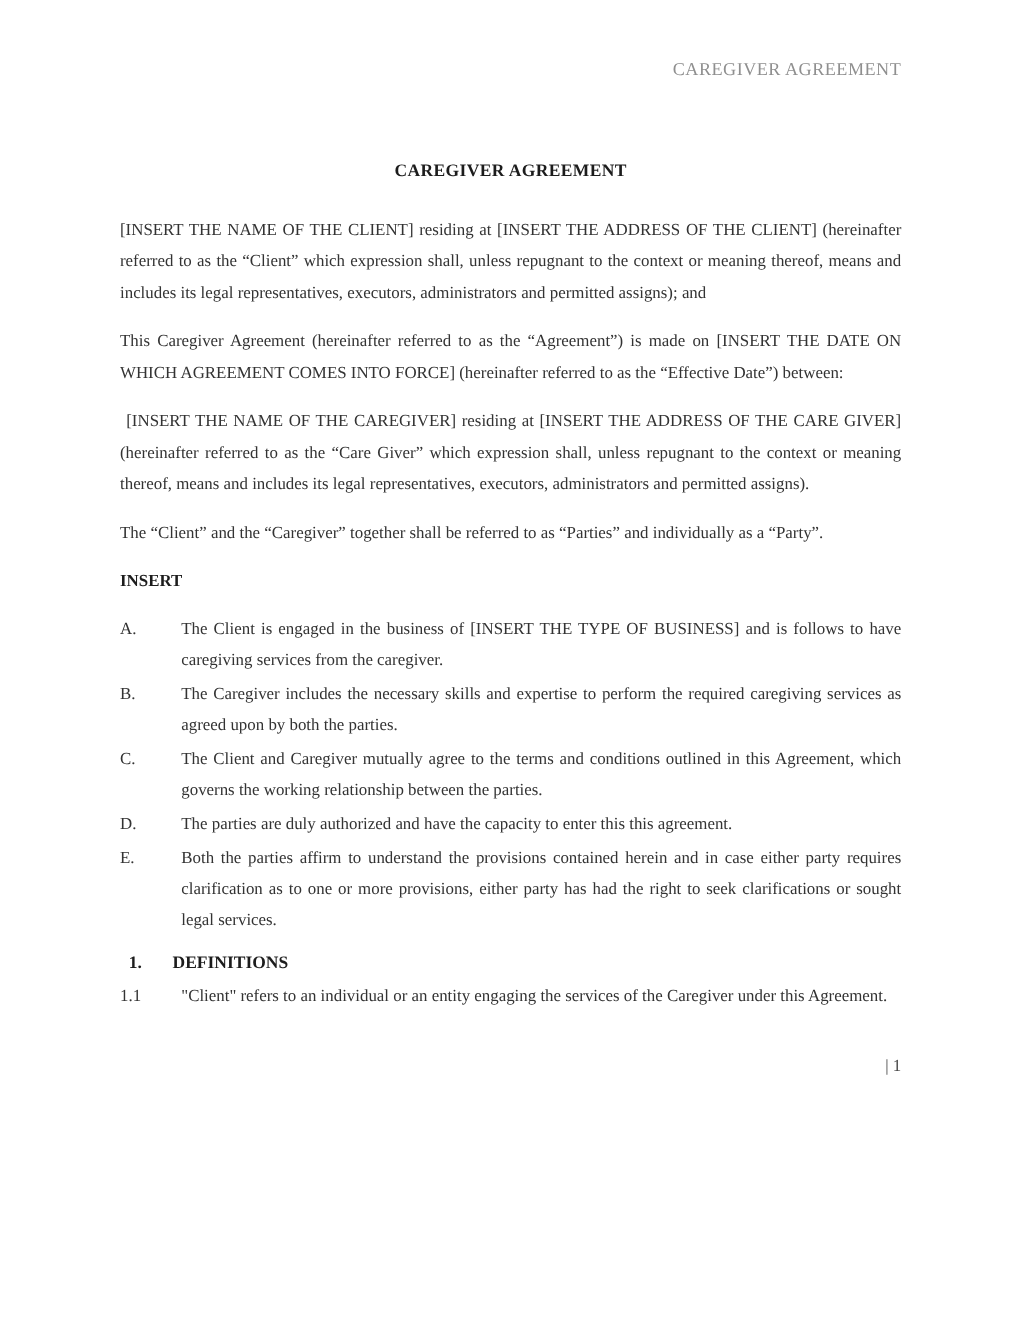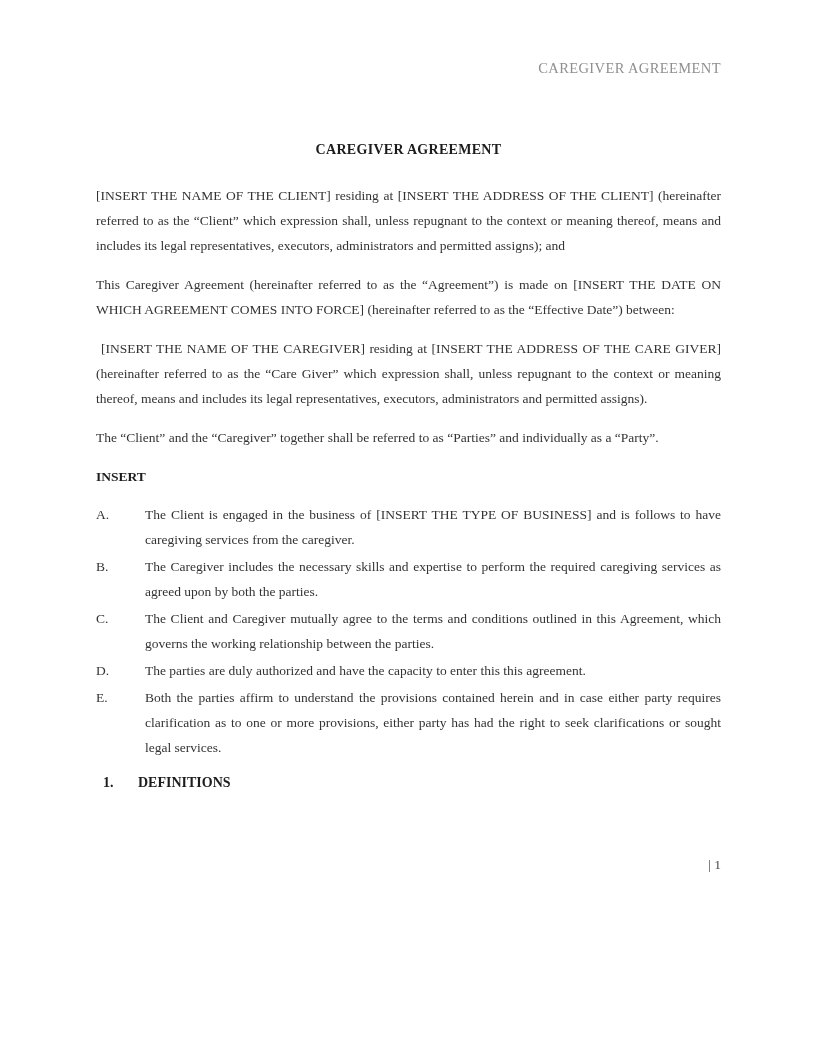--- a/index.html
+++ b/index.html
@@ -1,21 +1,21 @@
 <!DOCTYPE html>
 <html><head>
 <meta charset="utf-8">
 <style>
   * { margin: 0; padding: 0; box-sizing: border-box; }
   html, body { background: #ffffff; }
   .page {
     position: relative;
     width: 816px;
     height: 924px;
-    margin: 12px auto;
+    margin: 0 auto;
     background: #ffffff;
     font-family: "Liberation Serif", "DejaVu Serif", serif;
     color: #333333;
     overflow: hidden;
   }
   .running-header {
     position: absolute;
     top: 48px;
     left: 96px;
     right: 95px;
@@ -128,18 +128,22 @@
         <span class="text">Both the parties affirm to understand the provisions contained herein and in case either party requires clarification as to one or more provisions, either party has had the right to seek clarifications or sought legal services.</span>
       </div>
     </div>
 
 
     <div class="num-section">
       <span class="num">1.</span>
       <span class="head-text">DEFINITIONS</span>
     </div>
 
+    <div class="list-item def-item">
+      <span class="label">1.1</span>
+      <span class="text">"Client" refers to an individual or an entity engaging the services of the Caregiver under this Agreement.</span>
+    </div>
 
   </div>
 
   <div class="page-footer">| 1</div>
 
 </div>
 
 </body></html>

